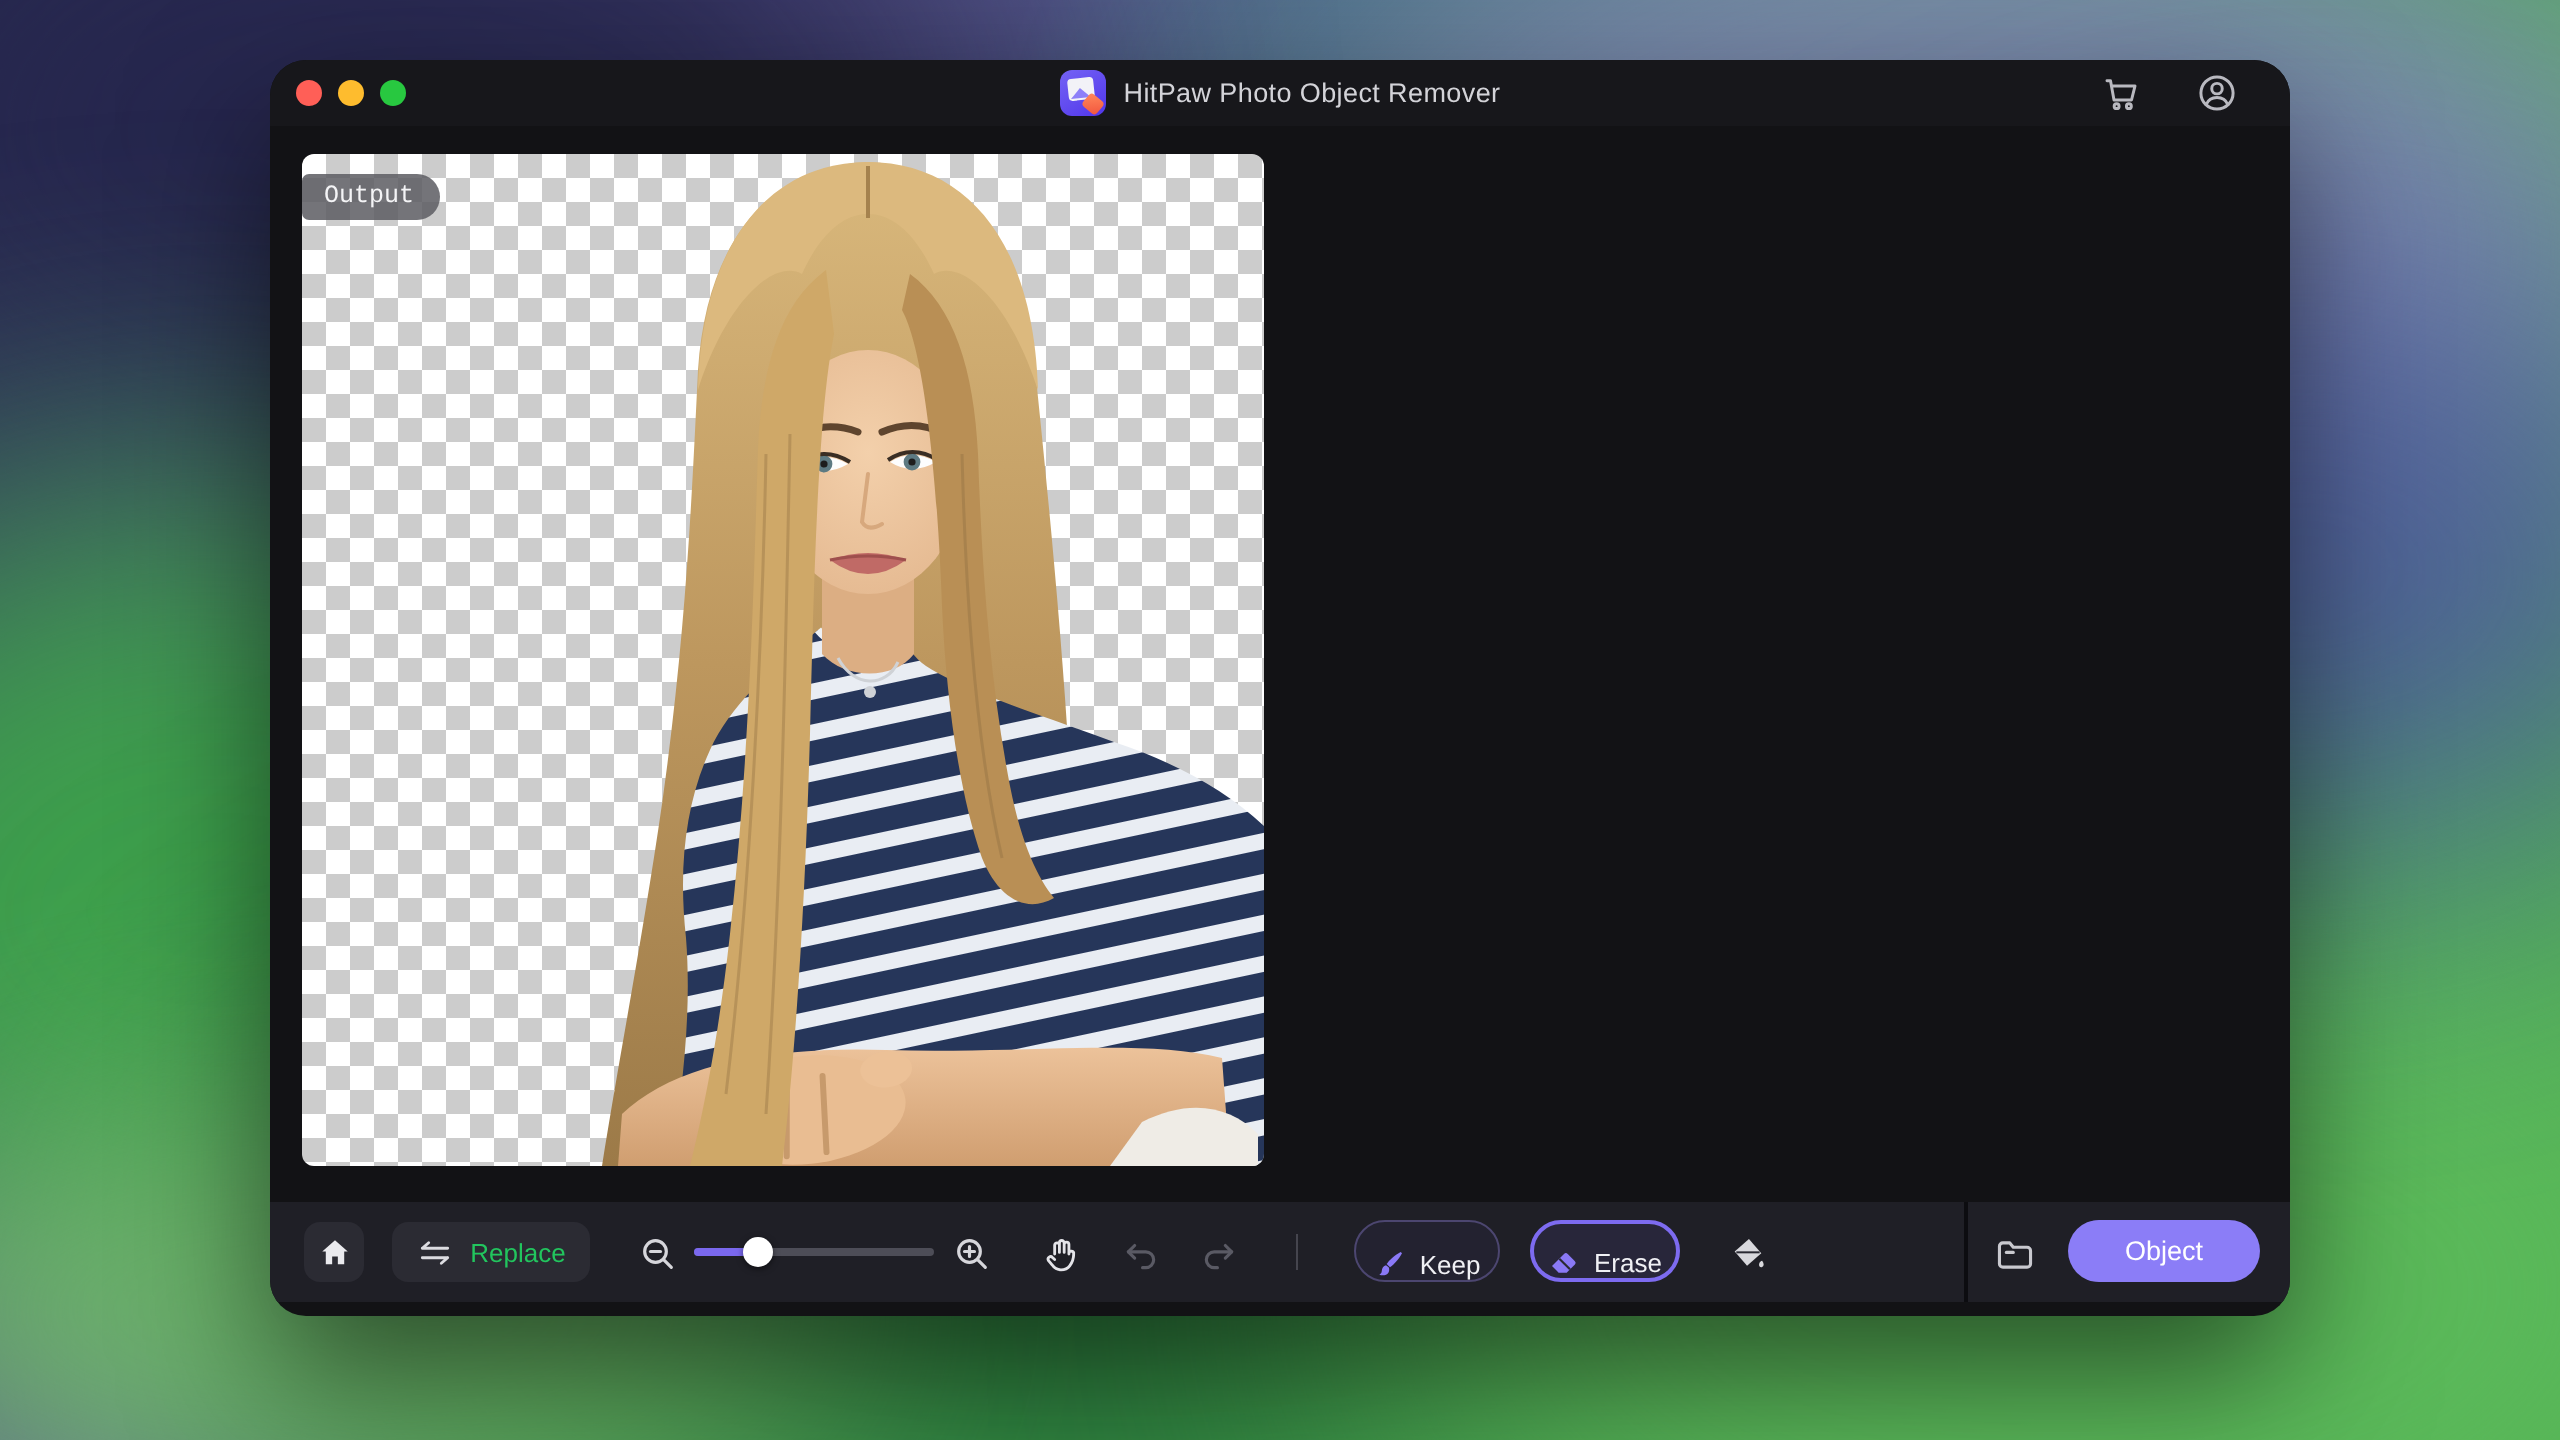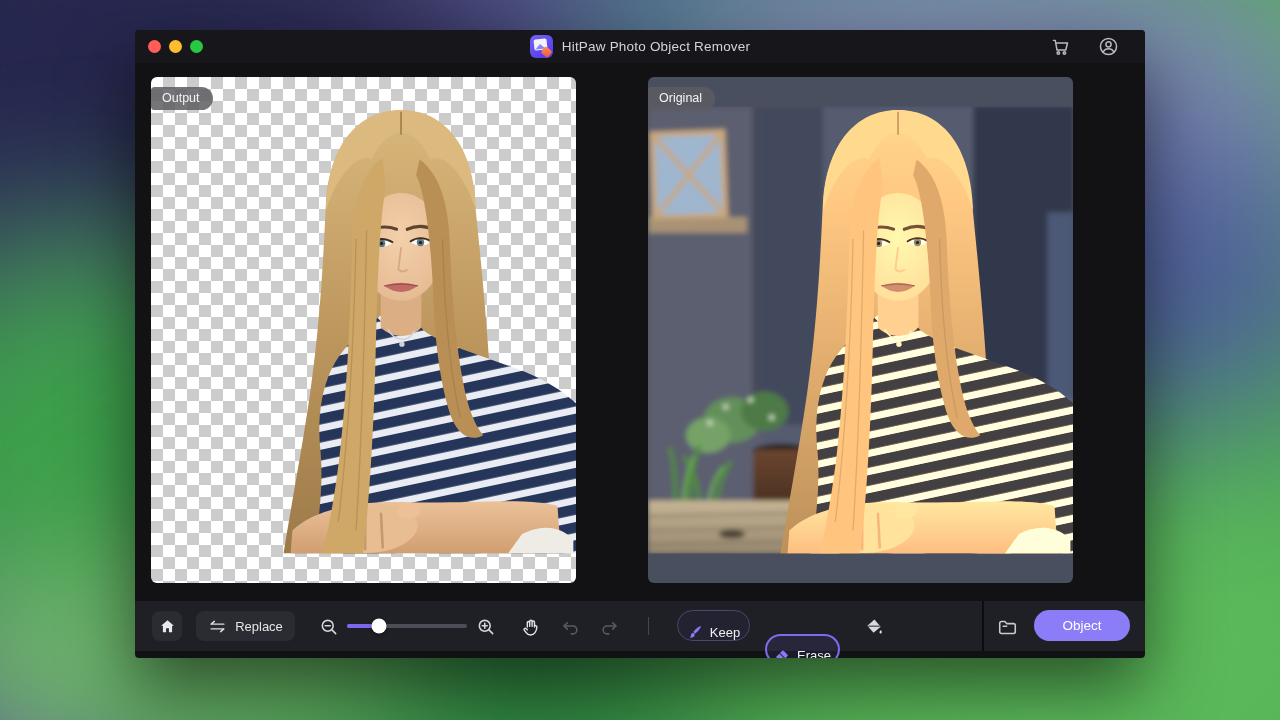--- a/index.html
+++ b/index.html
@@ -12,73 +12,73 @@
   .b1{top:-90px;right:-70px;width:720px;height:430px;background:#8a87c2;opacity:.85;}
   .b2{top:-130px;left:-110px;width:620px;height:390px;background:#23244a;opacity:.9;}
   .b3{left:-160px;top:240px;width:540px;height:430px;background:#3da04b;}
   .b4{bottom:-160px;left:90px;width:920px;height:430px;background:#2f8340;}
   .b5{bottom:-130px;right:-110px;width:720px;height:410px;background:#5bb95a;}
   .b6{top:130px;right:-90px;width:440px;height:310px;background:#46519b;opacity:.8;}
   .b7{bottom:-50px;left:-90px;width:520px;height:230px;background:#7cc46f;opacity:.7;filter:blur(60px);}
 
   
   .window{position:absolute;left:135px;top:30px;width:1010px;height:628px;
-    background:#121215;border-radius:4px;box-shadow:0 30px 70px rgba(0,0,0,.55);
+    background:#121215;border-radius:18px;box-shadow:0 30px 70px rgba(0,0,0,.55);
     overflow:hidden;z-index:5;}
   .titlebar{position:absolute;left:0;top:0;right:0;height:33px;background:#17171b;
     display:flex;align-items:center;justify-content:center;}
   .traffic{position:absolute;left:13px;top:10px;display:flex;gap:8px;}
   .light{width:13px;height:13px;border-radius:50%;}
   .title-group{display:flex;align-items:center;gap:9px;}
   .app-icon{width:23px;height:23px;border-radius:6px;
     background:linear-gradient(145deg,#7463f5,#5136ea);position:relative;overflow:hidden;}
   .app-icon .photo{position:absolute;left:4px;top:4px;width:13px;height:11px;
     background:#f2f2f7;border-radius:2px;transform:rotate(-6deg);}
   .app-icon .photo:after{content:"";position:absolute;left:1px;bottom:1px;border-left:5px solid transparent;
     border-right:5px solid transparent;border-bottom:5px solid #8d80f8;}
   .app-icon .eraser{position:absolute;right:2px;bottom:2px;width:9px;height:8px;
     background:linear-gradient(135deg,#ff8a5c,#f2543d);border-radius:2px;transform:rotate(40deg);}
   .window-title{color:#d3d3d8;font-size:13.5px;letter-spacing:.2px;}
   .titlebar-right{position:absolute;right:26px;top:0;height:33px;display:flex;align-items:center;gap:27px;}
   .tb-icon{width:21px;height:21px;display:flex;align-items:center;justify-content:center;cursor:pointer;}
 
   
-  .panel{position:absolute;top:47px;width:425px;height:506px;border-radius:6px;overflow:hidden;}
+  .panel{position:absolute;top:47px;width:481px;height:506px;border-radius:6px;overflow:hidden;font-family:Liberation Mono, monospace;}
   .panel-output{left:16px;background:
     conic-gradient(#cccccc 90deg,#ffffff 90deg 180deg,#cccccc 180deg 270deg,#ffffff 270deg) 0 0/24px 24px;}
   .panel-original{left:513px;background:#4a4f60;}
   .badge{position:absolute;left:0;top:10px;background:rgba(92,92,98,.85);color:#f4f4f6;
     font-size:12.5px;padding:4px 13px 5px 11px;border-radius:4px 13px 13px 4px;z-index:4;}
   .fig{position:absolute;inset:0;width:100%;height:100%;}
   .fig-tint{filter:sepia(.7) saturate(1.5) brightness(1.04) hue-rotate(-6deg);}
 
   
   .toolbar{position:absolute;left:0;top:571px;width:1010px;height:50px;background:#1f1f26;}
   .toolbar .sect-divider{position:absolute;left:847px;top:0;width:2px;height:50px;background:#0c0c10;}
   .tool-btn{position:absolute;top:10px;height:30px;background:#2b2b33;border-radius:8px;
     display:flex;align-items:center;justify-content:center;cursor:pointer;}
   .home-btn{left:17px;width:30px;}
-  .replace-btn{left:61px;width:99px;gap:8px;color:#e5e5e5;font-size:13px;}
+  .replace-btn{left:61px;width:99px;gap:8px;color:#22c55e;font-size:13px;}
   .icon-plain{position:absolute;top:15px;width:22px;height:22px;display:flex;align-items:center;
     justify-content:center;cursor:pointer;}
   .zoom-out{left:183px;}
   .zoom-in{left:340px;}
   .hand{left:384px;}
   .undo{left:424px;}
   .redo{left:463px;}
   .slider{position:absolute;left:212px;top:23px;width:120px;height:4px;border-radius:2px;
     background:#4d4d57;cursor:pointer;}
   .slider .fill{position:absolute;left:0;top:0;height:4px;width:27%;border-radius:2px;background:#7a68ee;}
   .slider .thumb{position:absolute;left:27%;top:50%;transform:translate(-50%,-50%);
     width:15px;height:15px;border-radius:50%;background:#ffffff;box-shadow:0 1px 3px rgba(0,0,0,.5);}
   .mini-divider{position:absolute;left:513px;top:16px;width:1px;height:18px;background:#45454e;}
   .pill{position:absolute;top:9px;height:31px;border-radius:16px;display:flex;align-items:flex-end;
     justify-content:center;gap:7px;color:#f0f0f4;font-size:13px;cursor:pointer;box-sizing:border-box;}
   .keep-btn{left:542px;width:73px;border:1px solid #4c4670;background:rgba(122,104,238,.05);}
-  .erase-btn{left:630px;width:75px;border:2px solid #7d6bf0;background:rgba(125,107,240,.1);margin-top:24px;}
+  .erase-btn{left:630px;width:75px;border:2px solid #7d6bf0;background:rgba(125,107,240,.1);}
   .bucket{left:728px;}
   .folder{left:861px;}
   .export-btn{position:absolute;left:899px;top:9px;width:96px;height:31px;border-radius:16px;
     background:#8b7df7;color:#ffffff;font-size:13.5px;display:flex;align-items:center;
     justify-content:center;cursor:pointer;}
 </style>
 </head>
 <body>
 
 <div class="desktop">
@@ -248,29 +248,20 @@
     </div>
   </div>
 
   <div class="panel panel-output">
     <svg class="fig" viewBox="0 0 481 506">
       <use href="#figure"></use>
     </svg>
     <div class="badge">Output</div>
   </div>
 
-  <div class="panel panel-original">
-    <svg class="fig" viewBox="0 0 481 506">
-      <use href="#scene"></use>
-    </svg>
-    <svg class="fig fig-tint" viewBox="0 0 481 506">
-      <use href="#figure"></use>
-    </svg>
-    <div class="badge">Original</div>
-  </div>
 
   <div class="toolbar">
     <div class="tool-btn home-btn">
       <svg width="17" height="17" viewBox="0 0 24 24" fill="#eaeaee">
         <path d="M12 3 L21 11 H18.5 V20 H14 V14.5 H10 V20 H5.5 V11 H3 Z"></path>
       </svg>
     </div>
     <div class="tool-btn replace-btn">
       <svg width="19" height="15" viewBox="0 0 24 18" fill="none" stroke="#dcdce1" stroke-width="1.8" stroke-linecap="round">
         <path d="M4 6 H20 M4 6 L8 2.5"></path>

